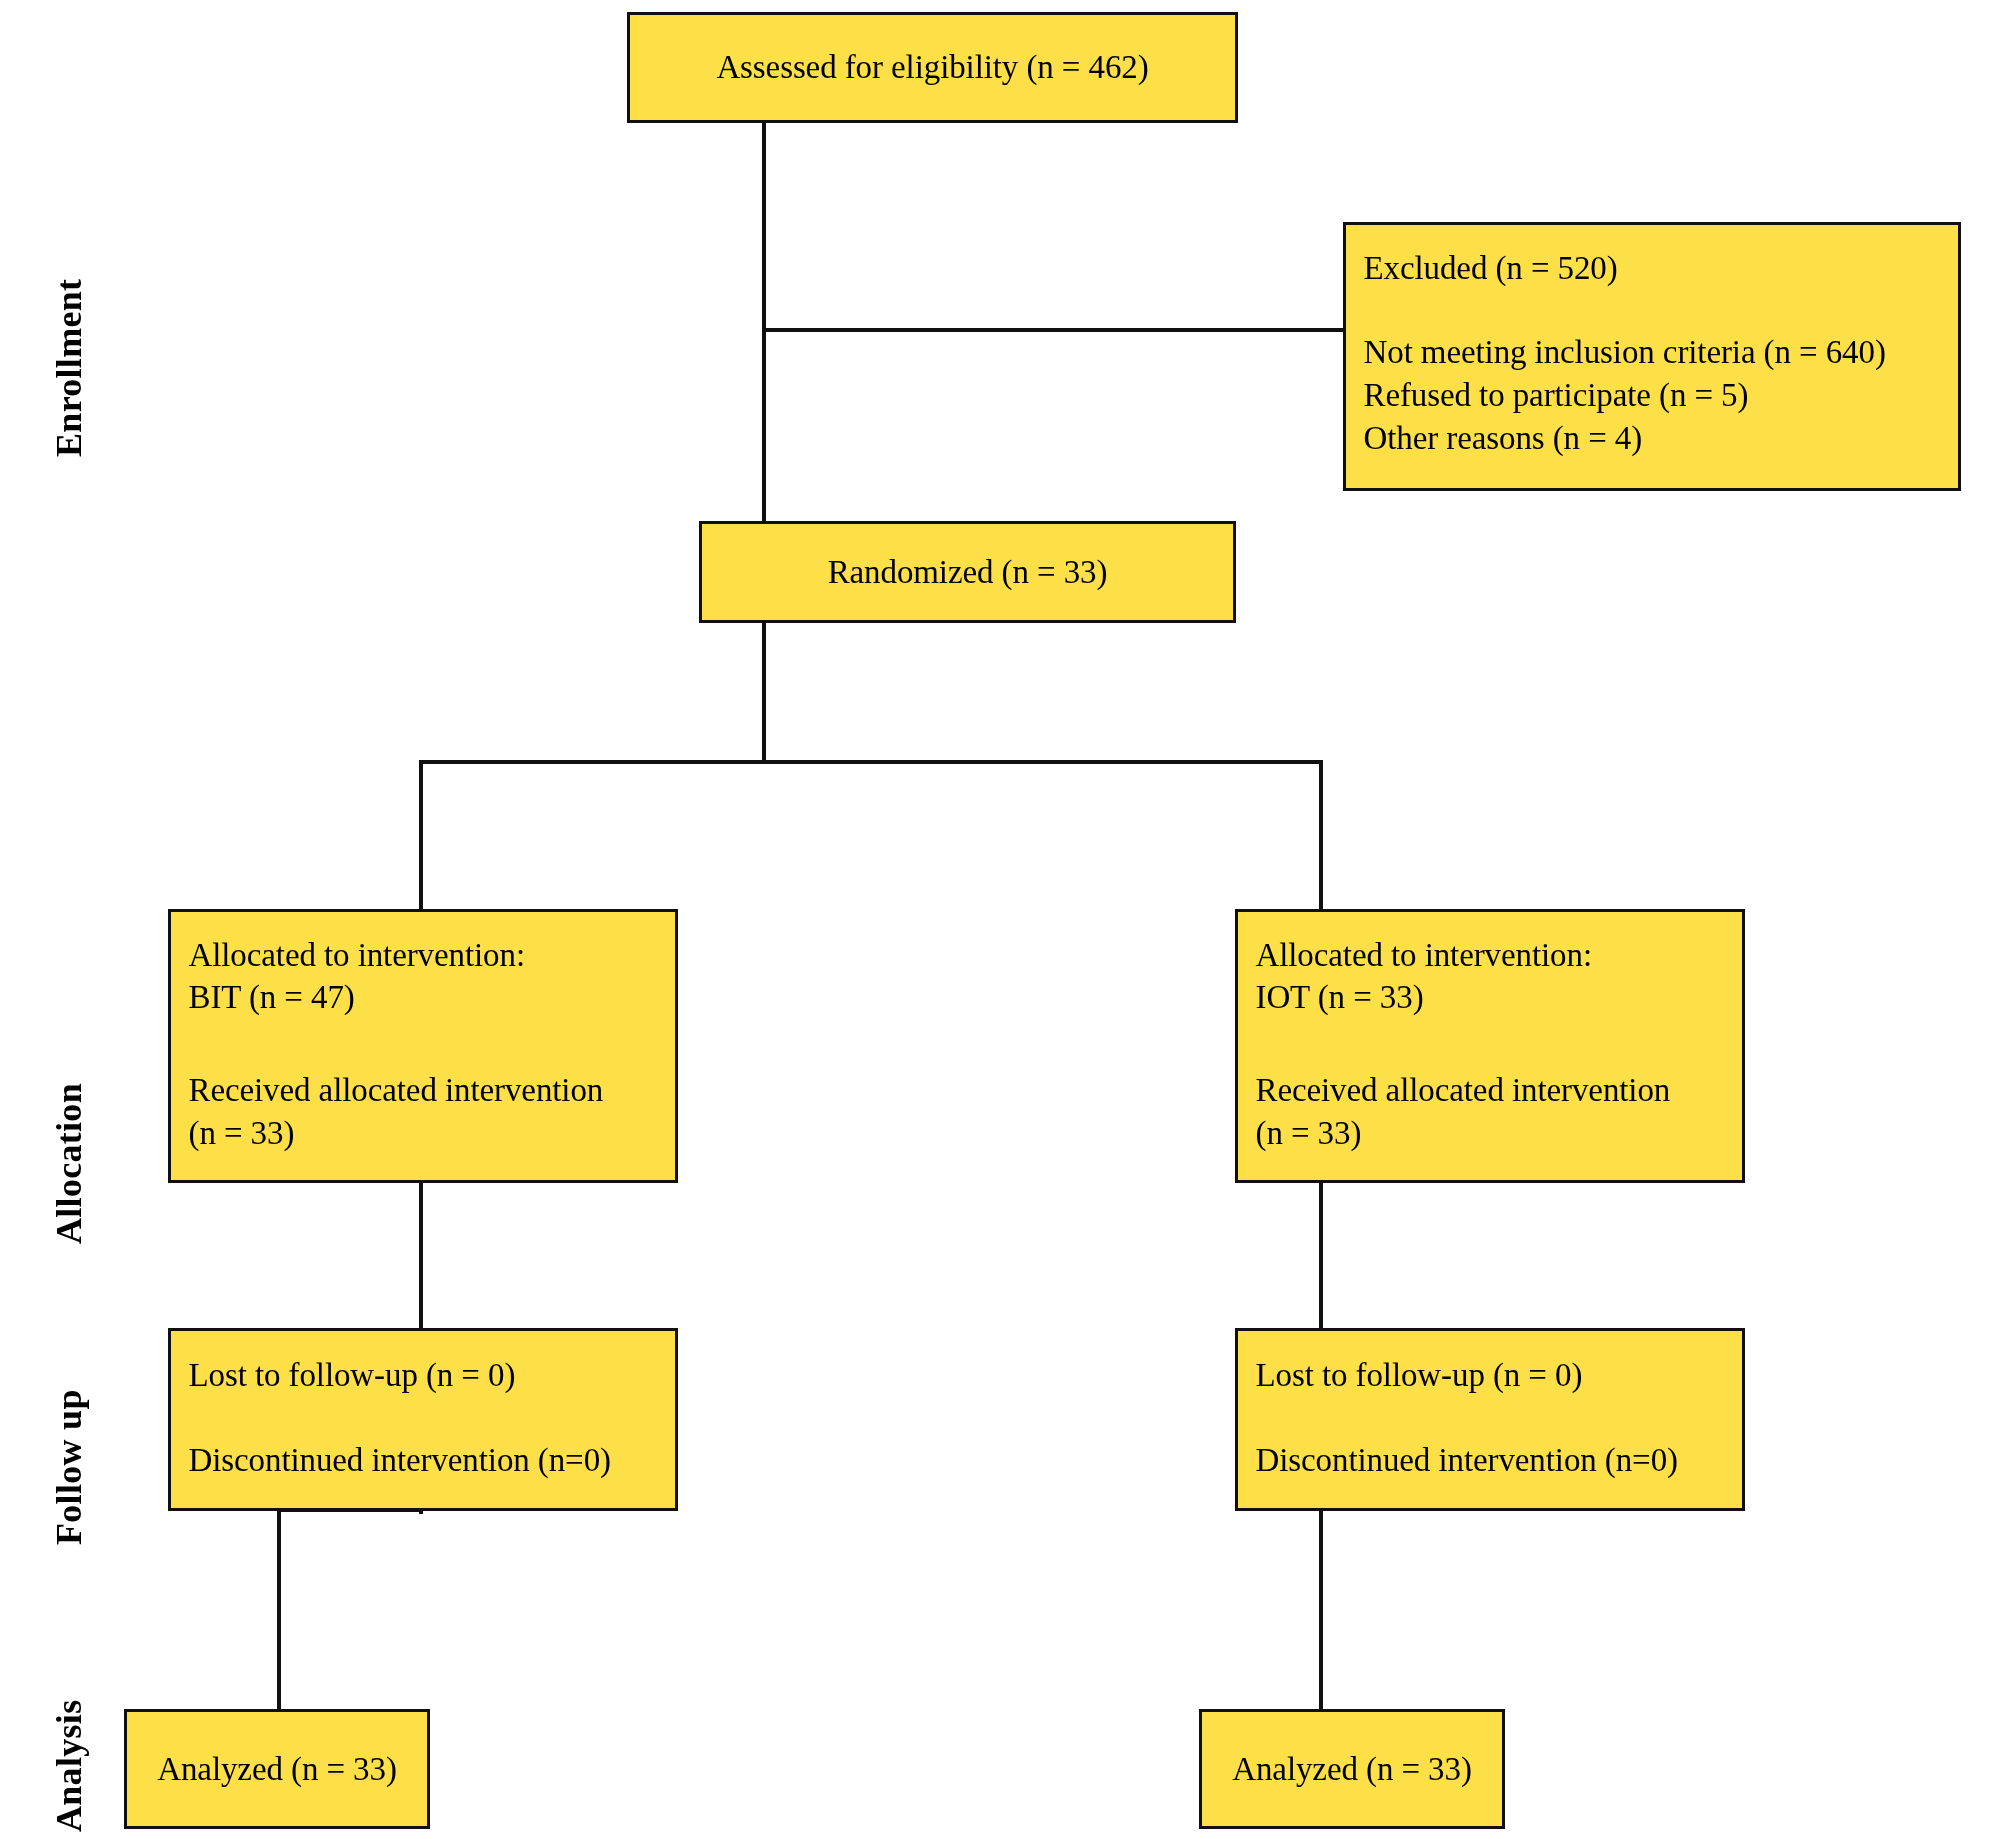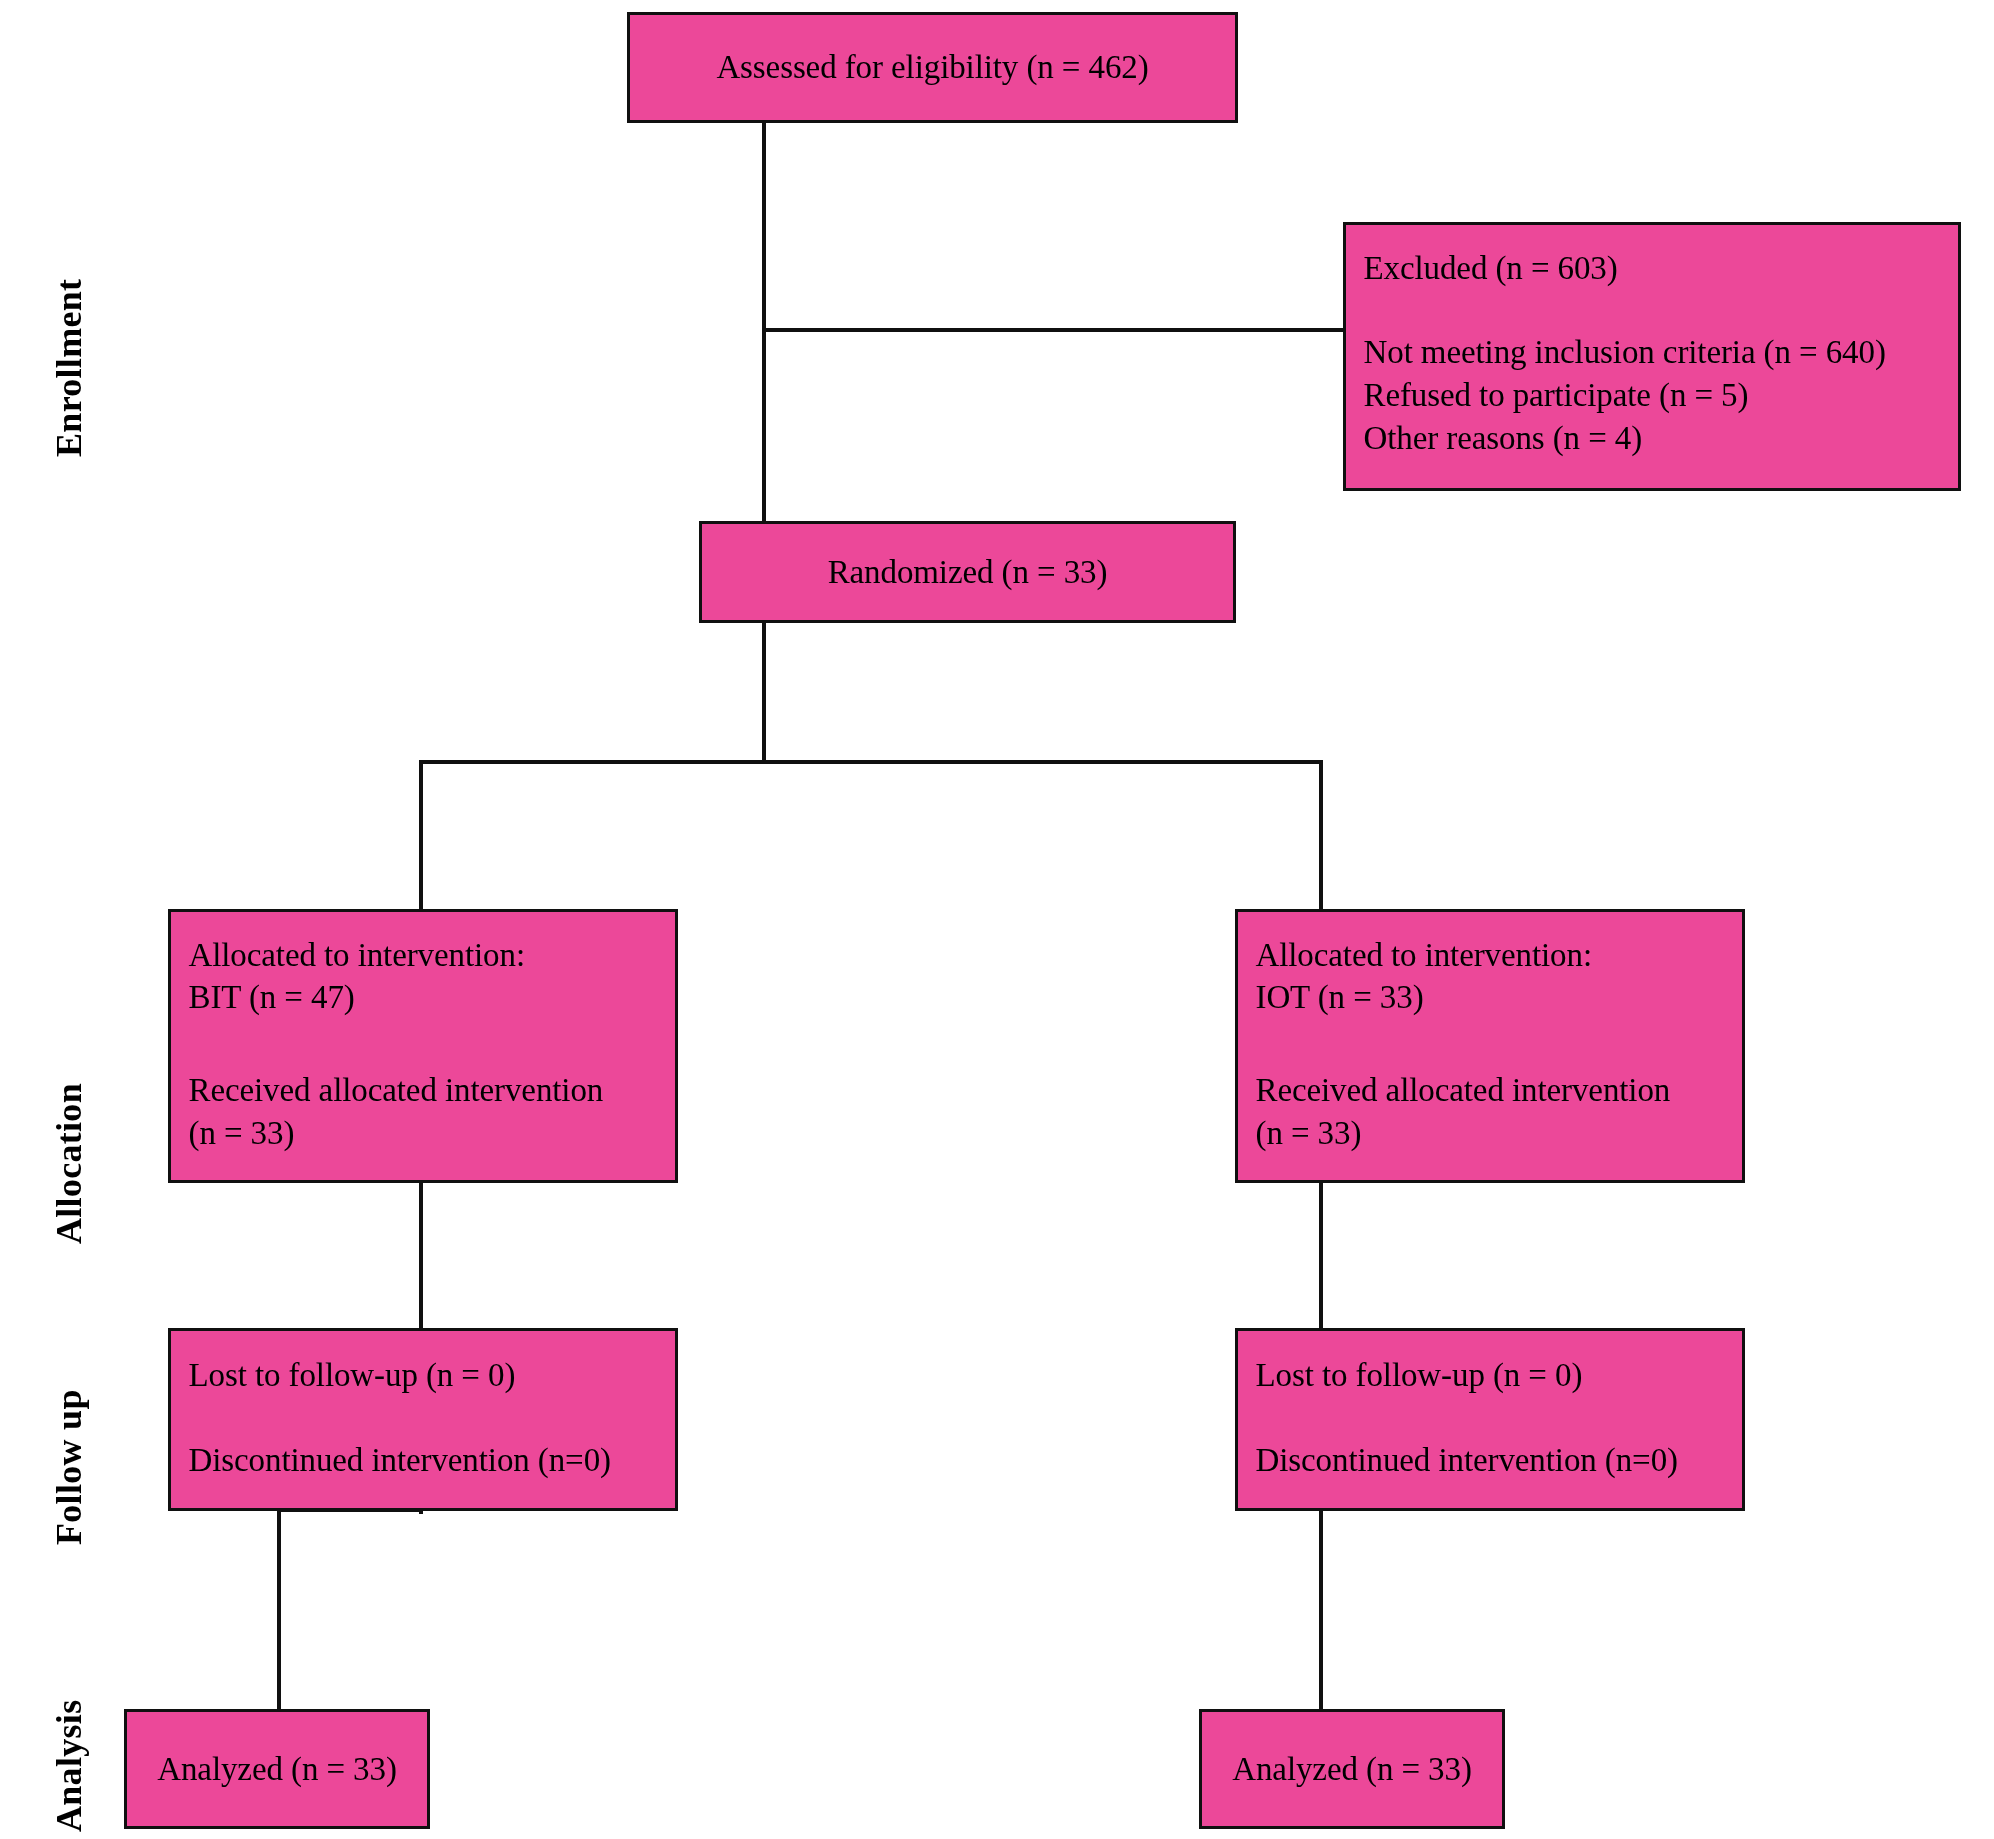--- a/index.html
+++ b/index.html
@@ -13,21 +13,21 @@
     width: 1995px;
     height: 1839px;
     background: #ffffff;
     font-family: "Liberation Serif", "DejaVu Serif", serif;
     overflow: hidden;
   }
   
   .box {
     position: absolute;
     box-sizing: border-box;
-    background: #ec4899;
+    background: #fde047;
     border: 3.4px solid #101010;
     color: #000000;
     font-size: 33px;
     line-height: 1.30;
     letter-spacing: -0.1px;
   }
   .box .inner {
     position: absolute;
     left: 17.5px;
     right: 9.4px;
@@ -101,21 +101,21 @@
   <div class="vline" style="left:419px; top:1510px; height:4px;"></div>
 
   <div class="vline" style="left:1319px; top:1510px; height:202px;"></div>
 
   <div class="box center-text" style="left:627px; top:12px; width:611px; height:111px;">
     <div class="line">Assessed for eligibility (n = 462)</div>
   </div>
 
   <div class="box" style="left:1343px; top:222px; width:618px; height:269px;">
     <div class="inner" style="top:21.5px;">
-      <div class="line">Excluded (n = 603)</div>
+      <div class="line">Excluded (n = 520)</div>
       <div class="gap-md"></div>
       <div class="line">Not meeting inclusion criteria (n = 640)</div>
       <div class="line">Refused to participate (n = 5)</div>
       <div class="line">Other reasons (n = 4)</div>
     </div>
   </div>
 
   <div class="box center-text" style="left:675px; top:521px; width:537px; height:102px;margin-left:24px;">
     <div class="line">Randomized (n = 33)</div>
   </div>

